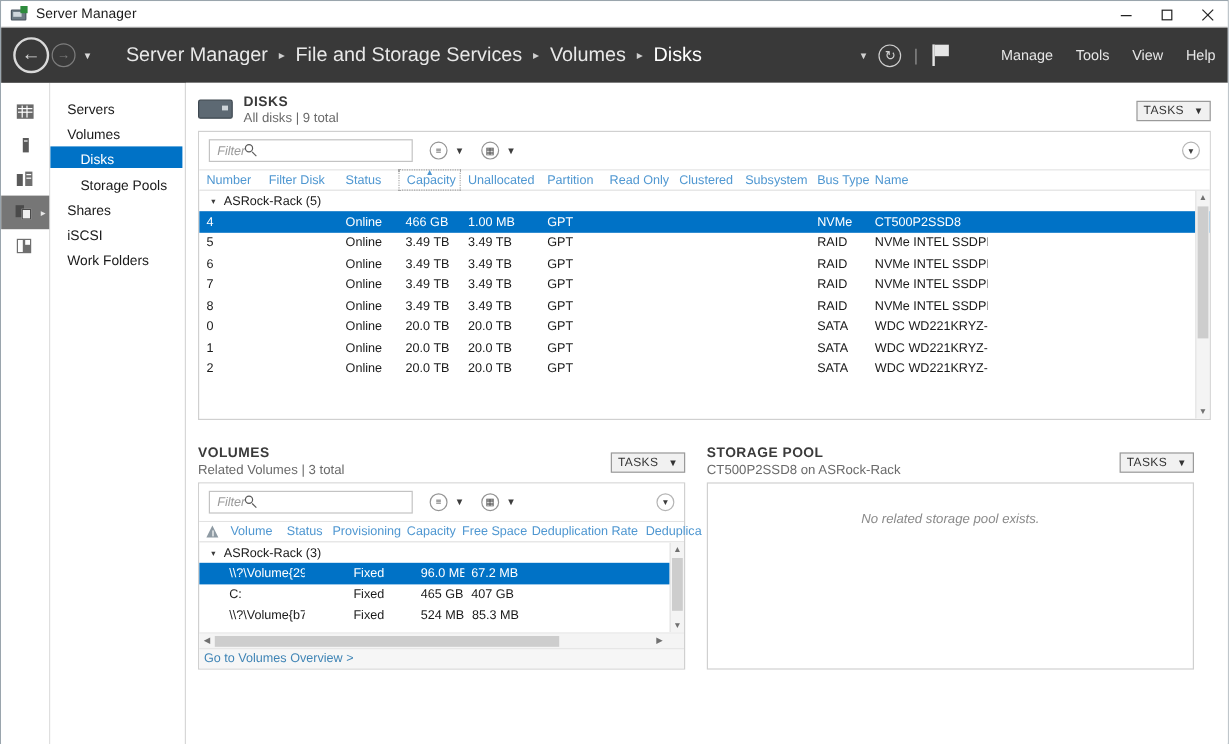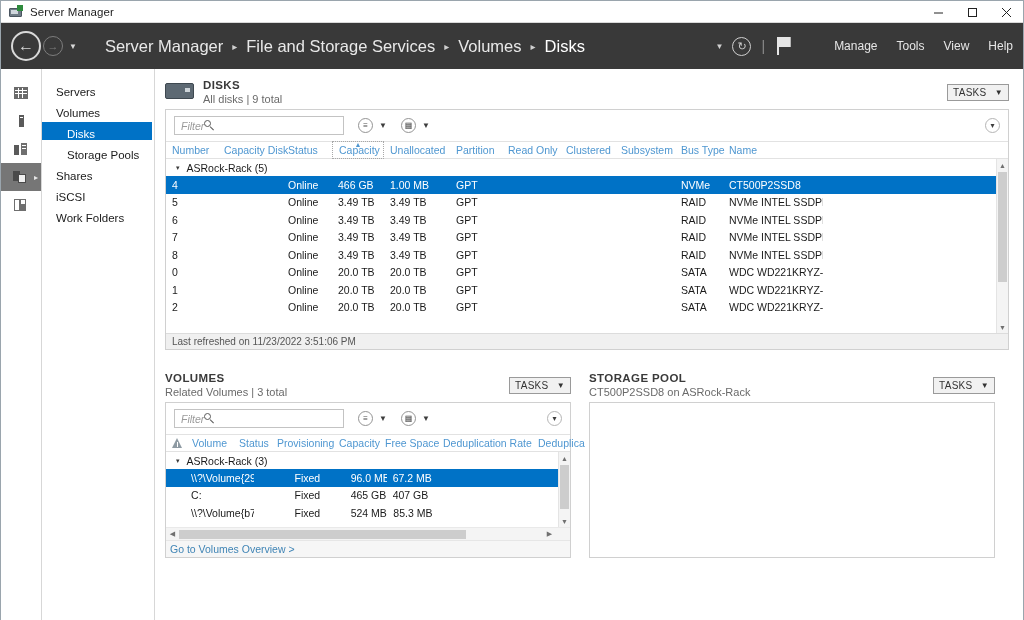--- a/index.html
+++ b/index.html
@@ -420,21 +420,21 @@
           <div class="fb-group">
             <span class="circ-btn">▦</span>
             <span class="mini-caret">▼</span>
           </div>
           <div class="expander">▾</div>
         </div>
 
         <div class="tbl">
           <div class="thead">
             <div class="th" style="width:52px">Number</div>
-            <div class="th" style="width:64px">Capacity Disk</div>
+            <div class="th" style="width:64px">Filter Disk</div>
             <div class="th" style="width:50px">Status</div>
             <div class="th sorted" style="width:52px">
               <span class="sortarrow">▲</span>
               <span>Capacity</span>
             </div>
             <div class="th" style="width:66px">Unallocated</div>
             <div class="th" style="width:52px">Partition</div>
             <div class="th" style="width:58px">Read Only</div>
             <div class="th" style="width:55px">Clustered</div>
             <div class="th" style="width:60px">Subsystem</div>
@@ -555,21 +555,20 @@
               </div>
 
             <div class="vscroll">
               <div class="arr">▲</div>
               <div class="thumb" style="top:13px;height:110px;"></div>
               <div class="arr bot">▼</div>
             </div>
           </div>
         </div>
 
-        <div class="refresh-bar">Last refreshed on 11/23/2022 3:51:06 PM</div>
       </div>
 
       <div class="bottom-row">
 
         <div style="width:406px;position:relative;">
           <div class="panel-head">
             <div>
               <div class="ph-title">VOLUMES</div>
               <div class="ph-sub">Related Volumes | 3 total</div>
             </div>
@@ -674,19 +673,20 @@
             <div>
               <div class="ph-title">STORAGE POOL</div>
               <div class="ph-sub">CT500P2SSD8 on ASRock-Rack</div>
             </div>
             <div class="tasks-btn">
               <span>TASKS</span>
               <span class="tcaret">▼</span>
             </div>
           </div>
           <div class="panel-box" style="height:156px;">
+            <div class="pool-empty">No related storage pool exists.</div>
           </div>
         </div>
 
       </div>
     </div>
   </div>
 </div>
 
 </body></html>

